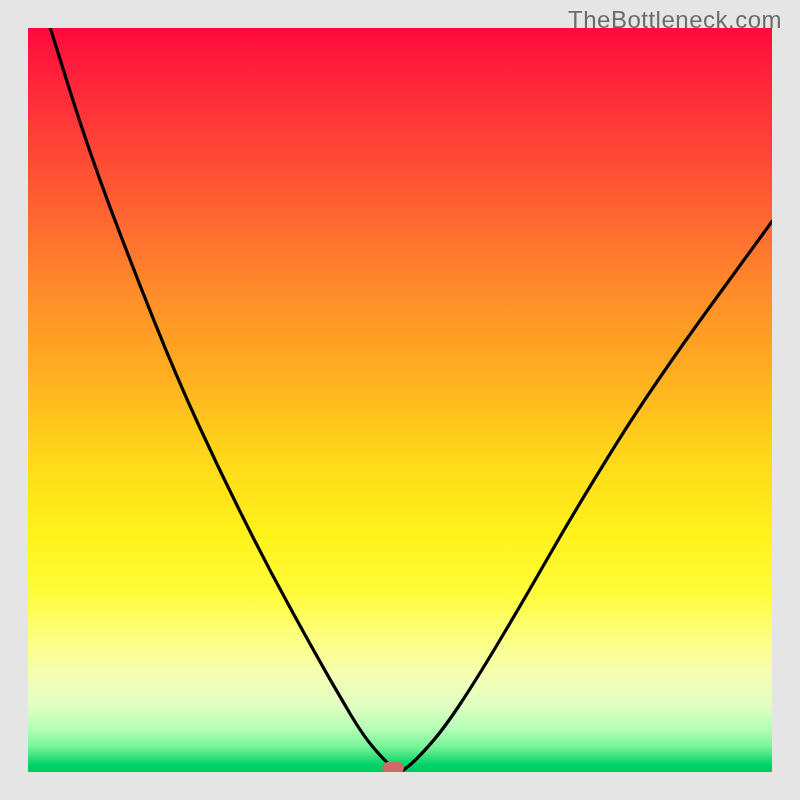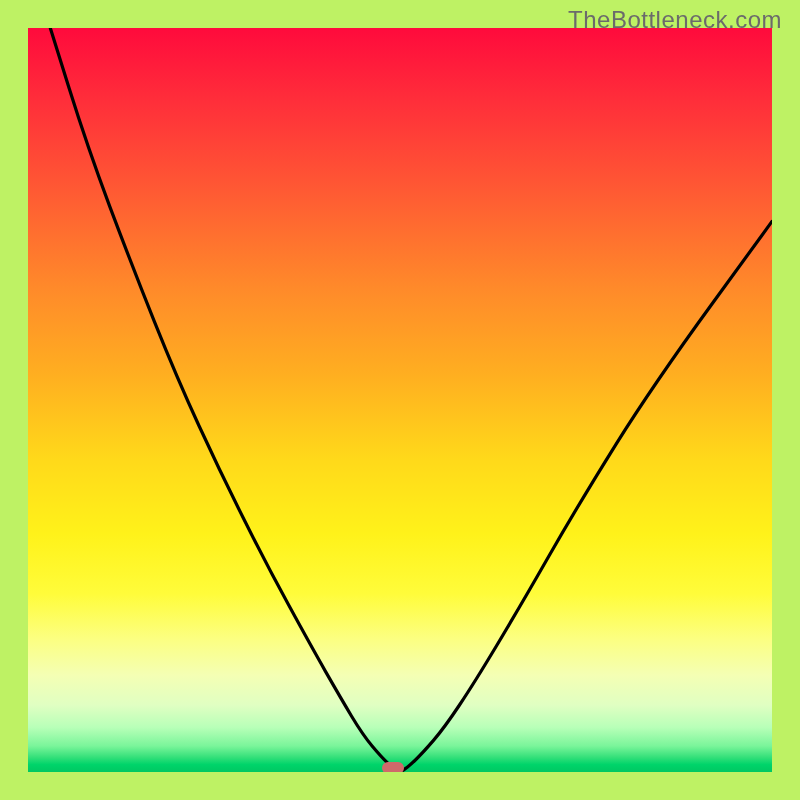--- a/index.html
+++ b/index.html
@@ -6,21 +6,21 @@
     margin: 0;
     padding: 0;
     width: 800px;
     height: 800px;
     overflow: hidden;
     font-family: Arial, Helvetica, sans-serif;
   }
   .frame {
     width: 800px;
     height: 800px;
-    background: #bef264;
+    background: #e5e5e5;
     position: relative;
   }
   .watermark {
     position: absolute;
     top: 6px;
     right: 18px;
     color: #6b6b6b;
     font-size: 24px;
     font-weight: 500;
     letter-spacing: 0.5px;

